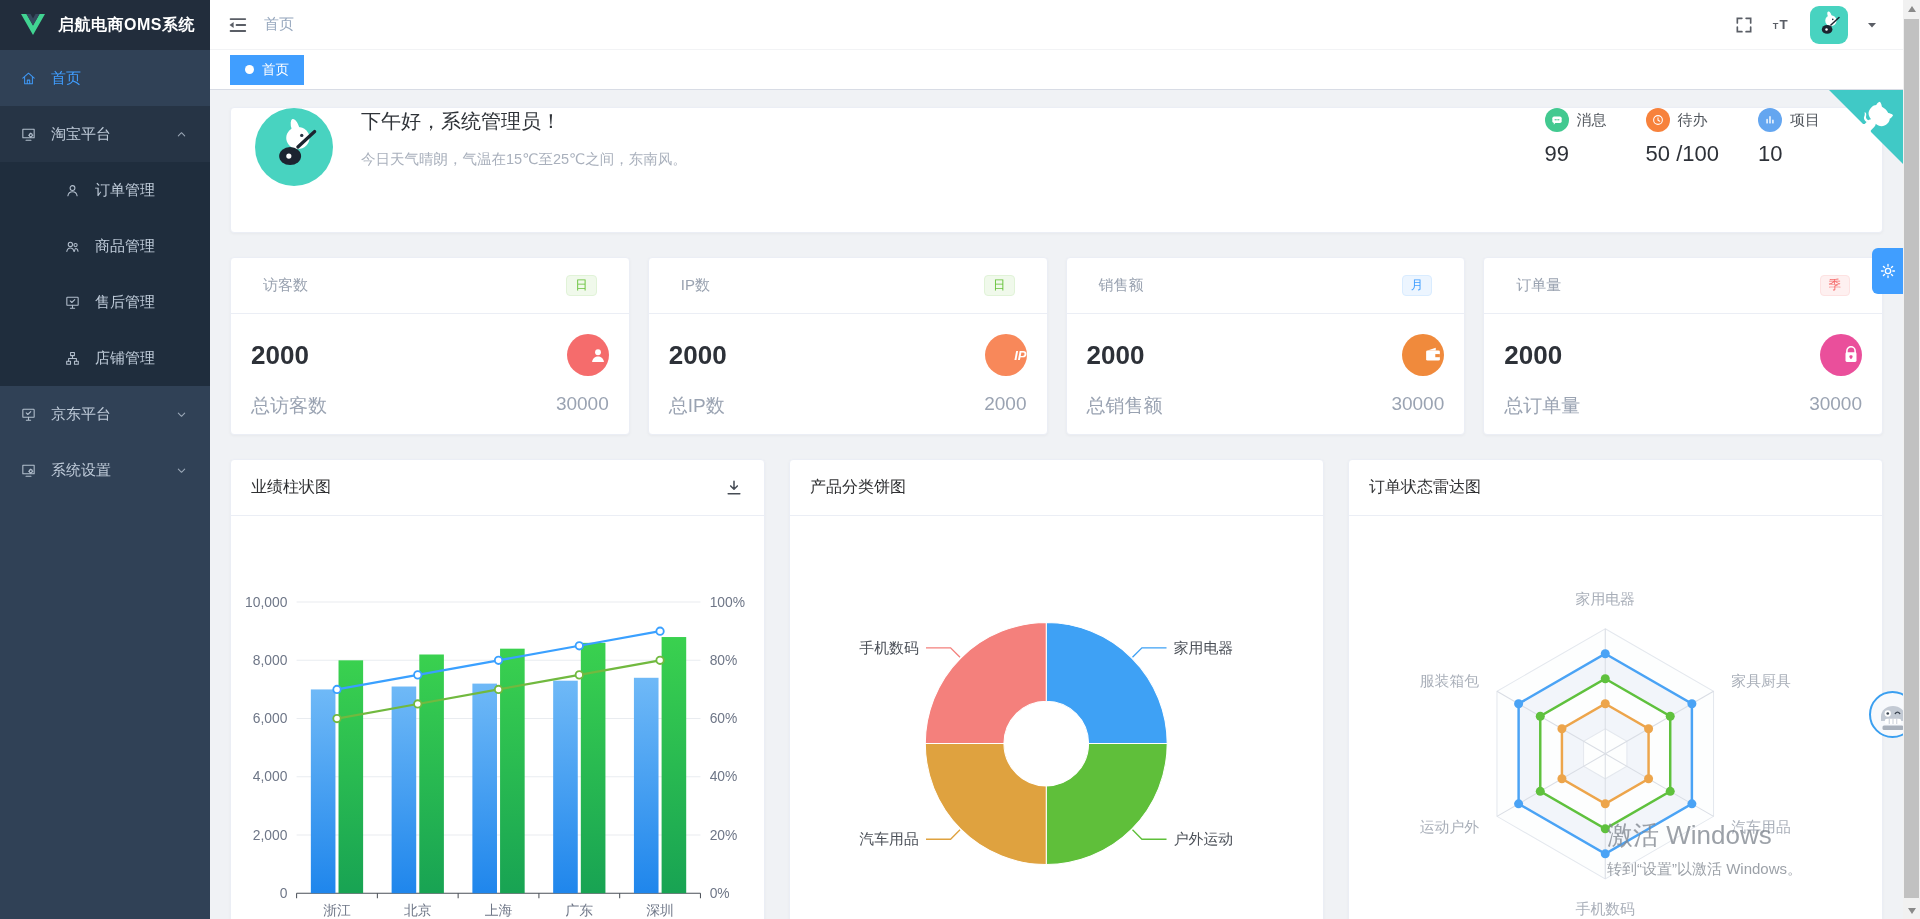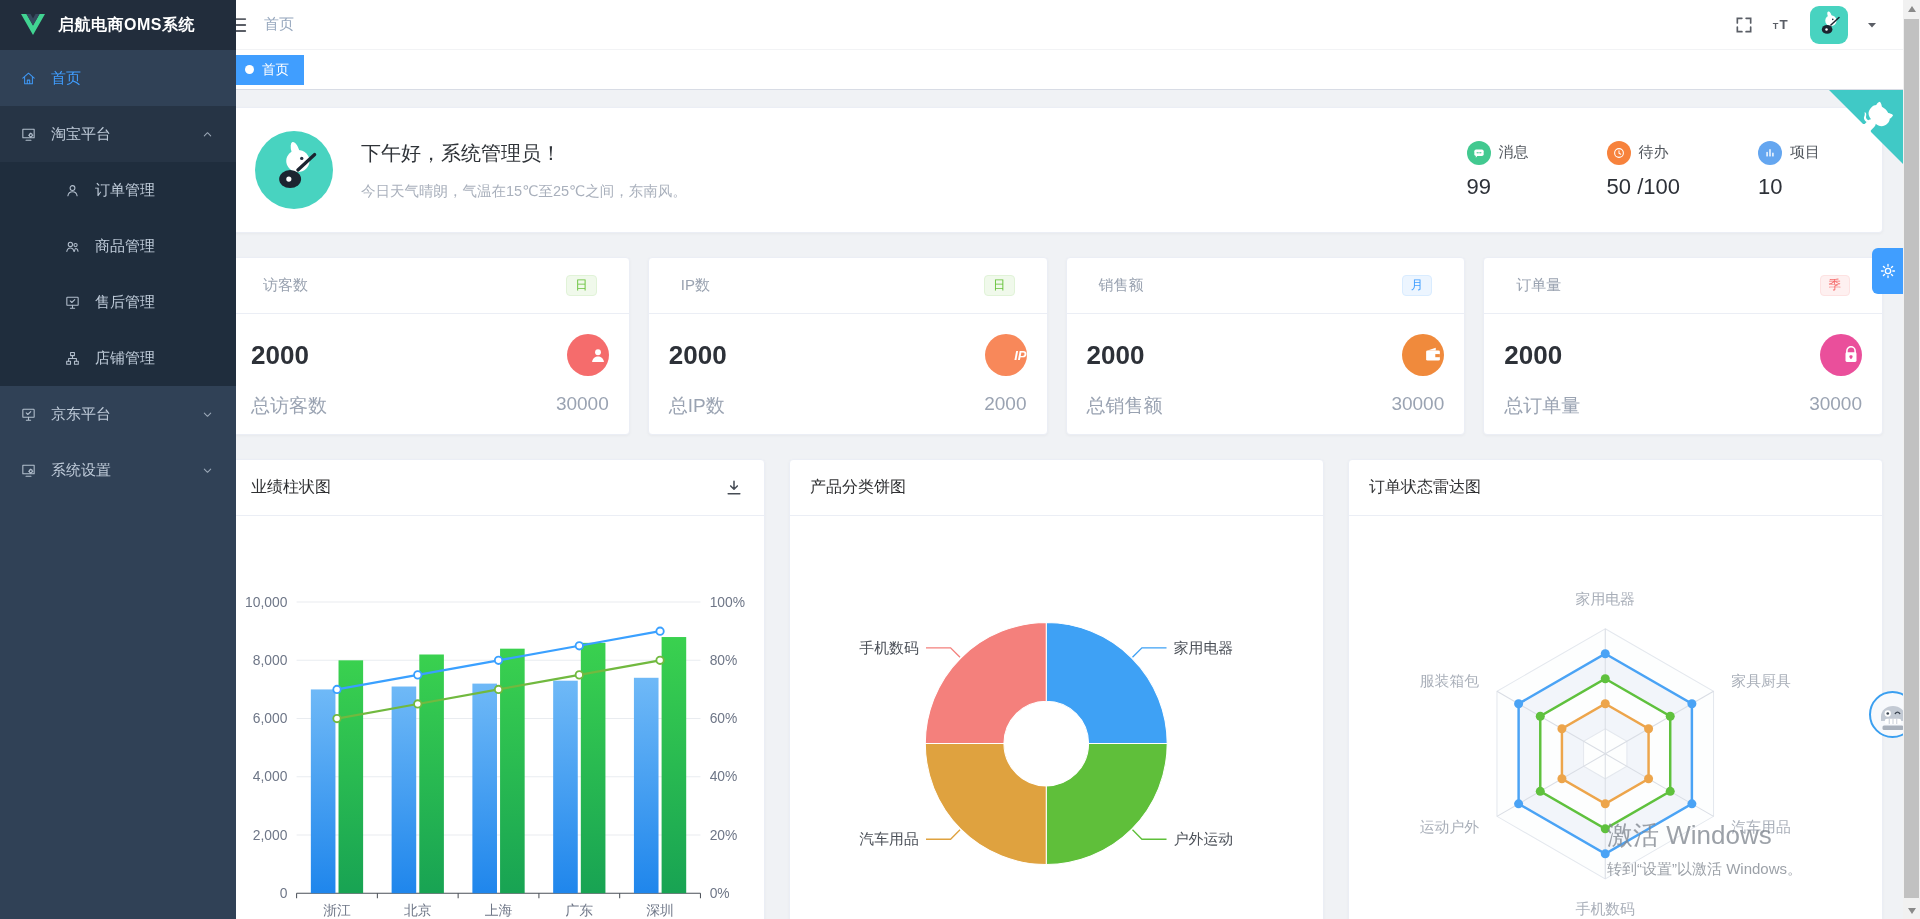--- a/index.html
+++ b/index.html
@@ -1,20 +1,20 @@
 <!DOCTYPE html>
 <html><head>
 <meta charset="utf-8">
 <style>
   *{margin:0;padding:0;box-sizing:border-box}
   html,body{width:1920px;height:919px;overflow:hidden;background:#f0f2f5;
     font-family:"Liberation Sans","DejaVu Sans",sans-serif;color:#303133}
 
   
-  .sidebar{position:fixed;left:0;top:0;bottom:0;width:236px;background:#304156;z-index:30}
+  .sidebar{position:fixed;left:0;top:0;bottom:0;width:210px;background:#304156;z-index:30}
   .logo{height:50px;background:#222d3c;display:flex;align-items:center;gap:12px;padding-left:20px}
   .logo-title{color:#fff;font-weight:bold;font-size:16px;letter-spacing:.5px}
   .menu-item{height:56px;display:flex;align-items:center;gap:14px;padding:0 20px;
     color:#bfcbd9;font-size:15px;cursor:pointer;user-select:none}
   .menu-item.active{color:#409eff}
   .menu-item .chev{margin-left:auto;opacity:.75}
   .submenu-title{background:#263445}
   .submenu{background:#1f2d3d}
   .submenu .menu-item{padding-left:64px}
   .mi{width:17px;height:17px;stroke:currentColor;fill:none;stroke-width:1.5;
@@ -39,27 +39,27 @@
   .tab-dot{width:9px;height:9px;border-radius:50%;background:#fff}
 
   
   .content{position:relative;flex:1;padding:17px 37px 0 20px;overflow:hidden}
   .corner-ribbon{position:absolute;top:0;right:17px;z-index:15;cursor:pointer}
 
   .card{background:#fff;border:1px solid #ebeef5;border-radius:4px;
     box-shadow:0 1px 3px rgba(0,0,0,.04)}
 
   
-  .welcome{height:126px;display:flex;align-items:center;padding:0 62px 0 24px;margin-bottom:24px}
+  .welcome{height:126px;display:flex;align-items:flex-start;padding:0 62px 0 24px;margin-bottom:24px}
   .avatar-circle{width:78px;height:78px;border-radius:50%;background:#48d3c0;flex:none;
     overflow:hidden;display:flex;align-items:center;justify-content:center}
   .welcome-texts{margin-left:28px}
   .welcome-title{font-size:20px;color:#2f3338;margin-bottom:15px}
   .welcome-sub{font-size:14.5px;color:#a9b0bc}
-  .welcome-stats{margin-left:auto;display:flex;gap:78px}
+  .welcome-stats{margin-left:auto;display:flex;gap:39px}
   .wstat-top{display:flex;align-items:center;gap:8px;font-size:15px;color:#51565d}
   .wstat-icon{width:24px;height:24px;border-radius:50%;display:flex;align-items:center;
     justify-content:center;color:#fff;flex:none}
   .wstat-icon svg{width:14px;height:14px;stroke:#fff;fill:none;stroke-width:1.8;
     stroke-linecap:round;stroke-linejoin:round}
   .wstat-value{font-size:22px;color:#2d3138;margin-top:9px}
 
   
   .stats-row{display:flex;gap:18px;margin-bottom:24px}
   .stat-card{flex:1;height:178px}

